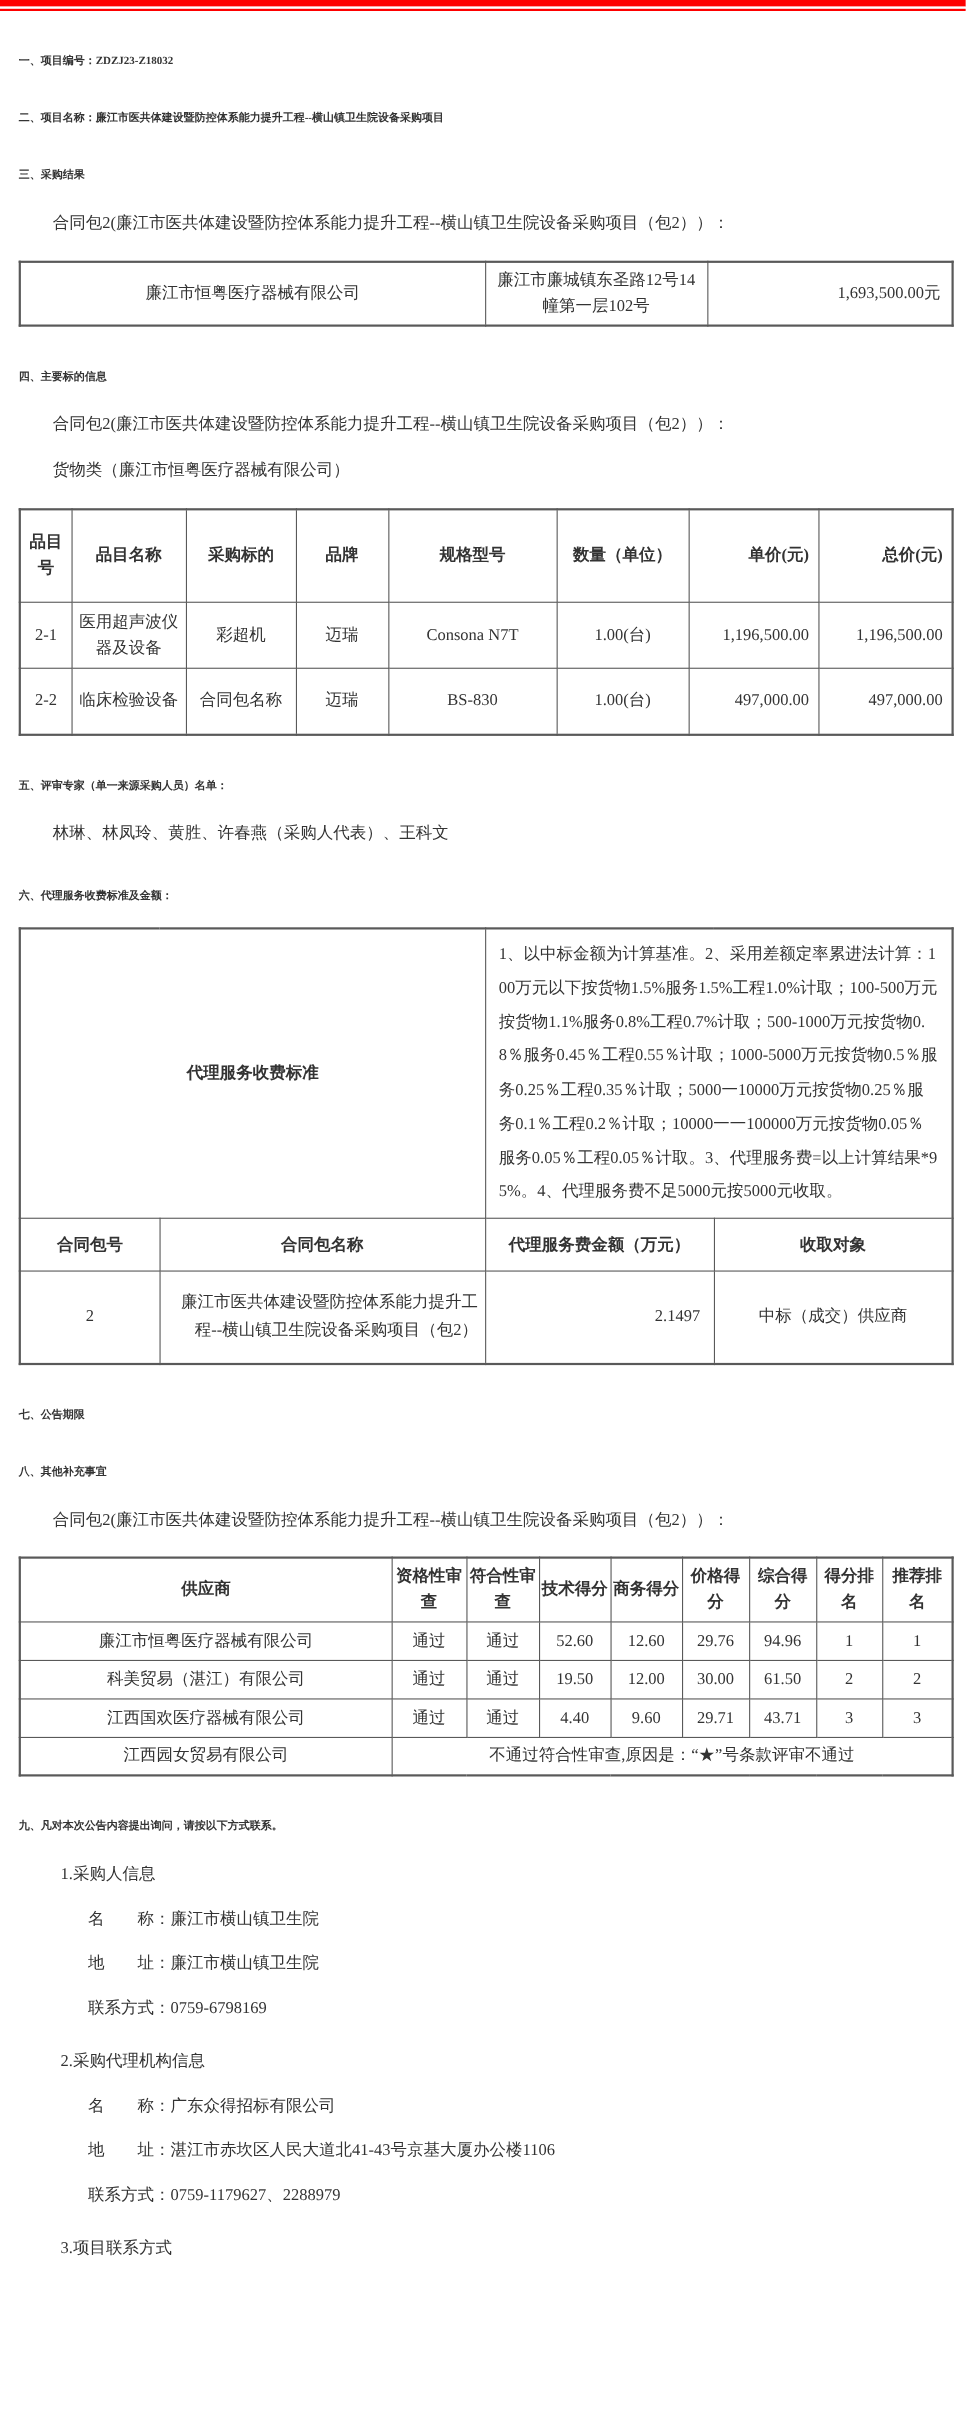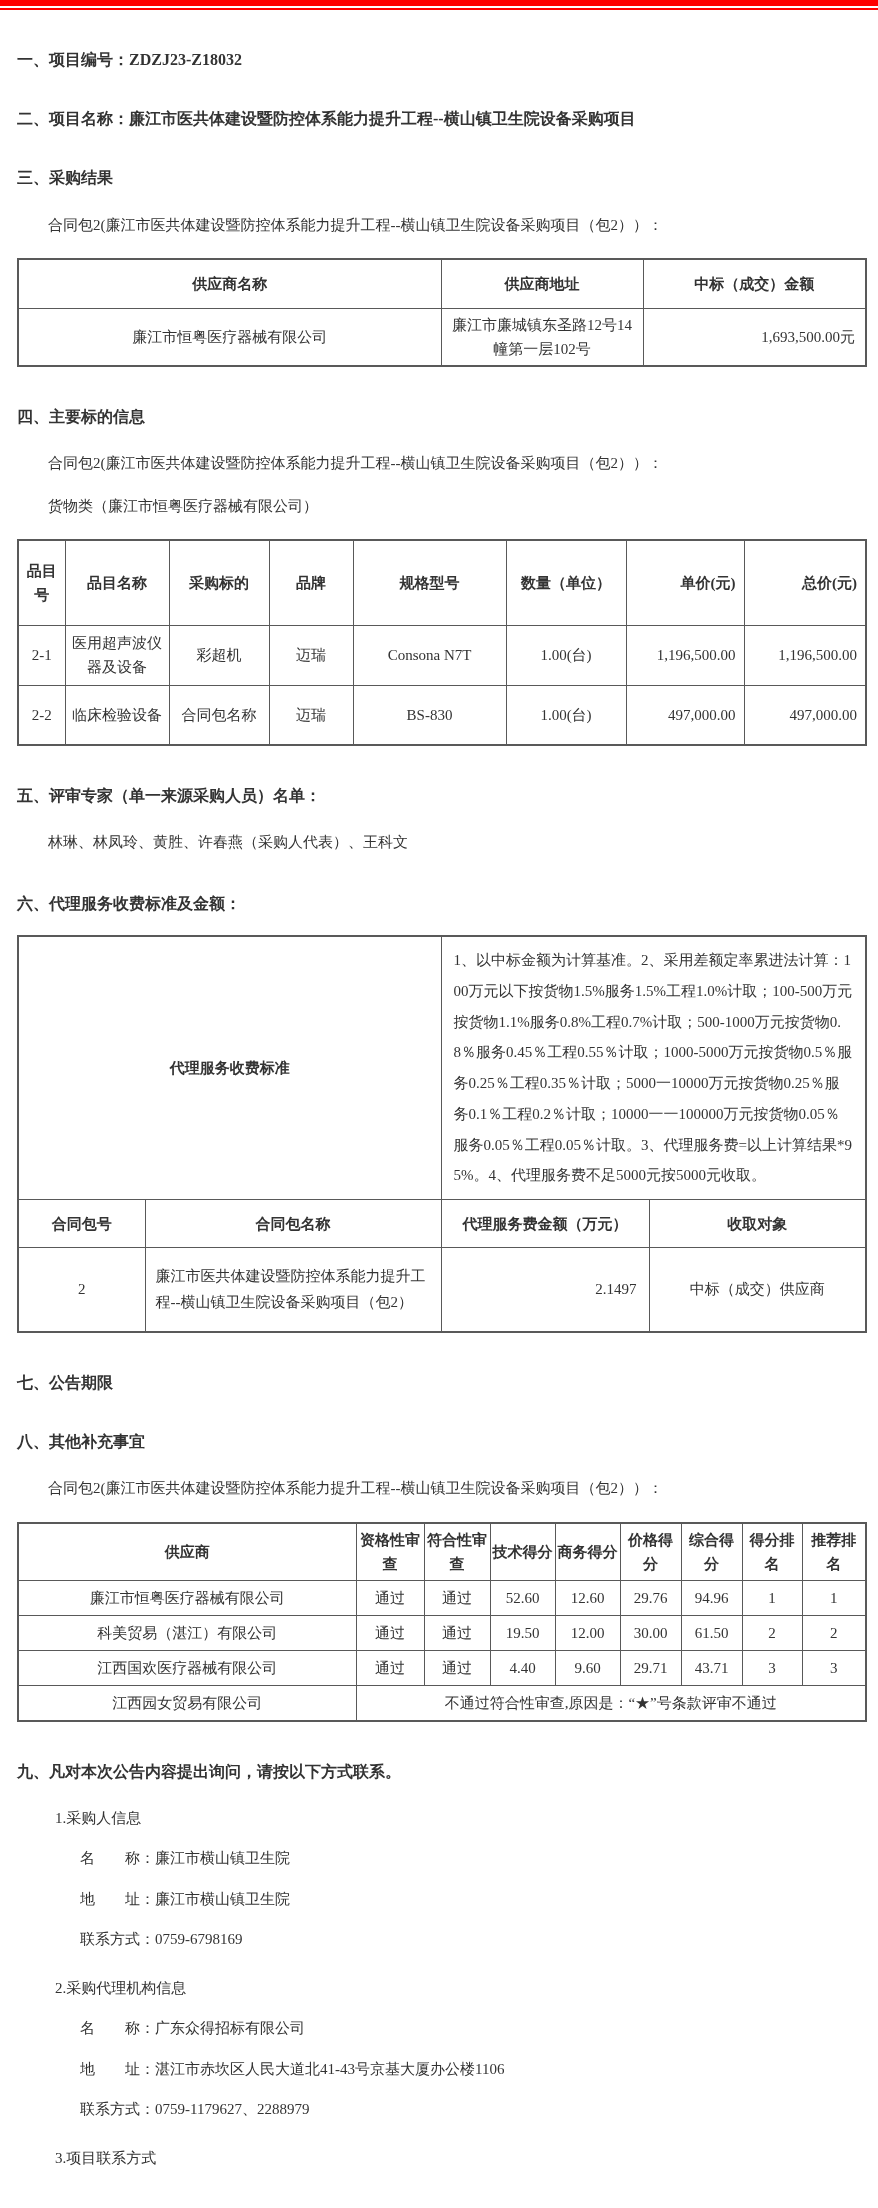--- a/index.html
+++ b/index.html
@@ -11,21 +11,21 @@
     font-family: "Liberation Serif", "DejaVu Serif", serif;
     font-size: 15px;
   }
   .topbar      { height: 6px; background: #fe0000; }
   .topbar-gap  { height: 2px; background: #ffffff; }
   .topbar-thin { height: 2px; background: #fe0000; }
 
   .doc { padding: 0 13px 30px 17px; }
 
   .sec-heading {
-    font-size: 16px;
+    font-size: 10px;
     font-weight: bold;
     color: #333333;
     margin: 40px 0 0 0;
     line-height: 1.2;
   }
   .body-line {
     margin: 26px 0 0 31px;
     line-height: 1.5;
   }
   .body-line.tight { margin-top: 20px; }
@@ -77,21 +77,21 @@
   .t-fee col.c4 { width: 217px; }
   .t-fee .std-label { font-weight: bold; }
   .t-fee .std-text {
     text-align: left;
     line-height: 2.05;
     padding: 8px 12px;
     margin-left: 40px;
   }
   .t-fee th { height: 48px; }
   .t-fee td.datarow { height: 84px; }
-  .t-fee .pkg-name { text-align: left; padding-left: 10px; line-height: 1.75; }
+  .t-fee .pkg-name { text-align: right; padding-left: 10px; line-height: 1.75; }
   .t-fee .fee-amount { text-align: right; padding-right: 12px; }
 
   
   .t-score col.c1 { width: 338px; }
   .t-score col.c2 { width: 68px; }
   .t-score col.c3 { width: 66px; }
   .t-score col.c4 { width: 65px; }
   .t-score col.c5 { width: 65px; }
   .t-score col.c6 { width: 61px; }
   .t-score col.c7 { width: 61px; }
@@ -120,25 +120,20 @@
   <div class="sec-heading">三、采购结果</div>
   <div class="body-line">合同包2(廉江市医共体建设暨防控体系能力提升工程--横山镇卫生院设备采购项目（包2））：</div>
 
   <table class="t-result">
     <colgroup>
         <col class="c1">
         <col class="c2">
         <col class="c3">
       </colgroup>
     <tbody>
-        <tr>
-      <th>供应商名称</th>
-      <th>供应商地址</th>
-      <th>中标（成交）金额</th>
-    </tr>
     <tr>
       <td>廉江市恒粤医疗器械有限公司</td>
       <td>廉江市廉城镇东圣路12号14幢第一层102号</td>
       <td class="money">1,693,500.00元</td>
     </tr>
   </tbody>
     </table>
 
   <div class="sec-heading">四、主要标的信息</div>
   <div class="body-line">合同包2(廉江市医共体建设暨防控体系能力提升工程--横山镇卫生院设备采购项目（包2））：</div>

